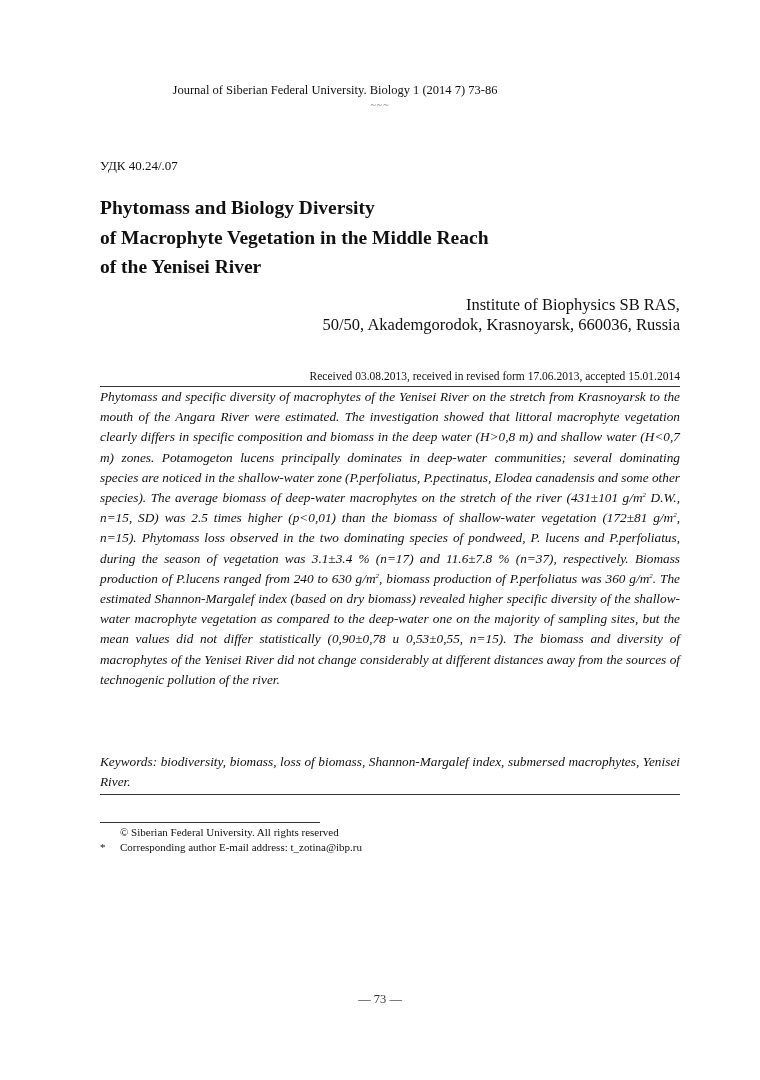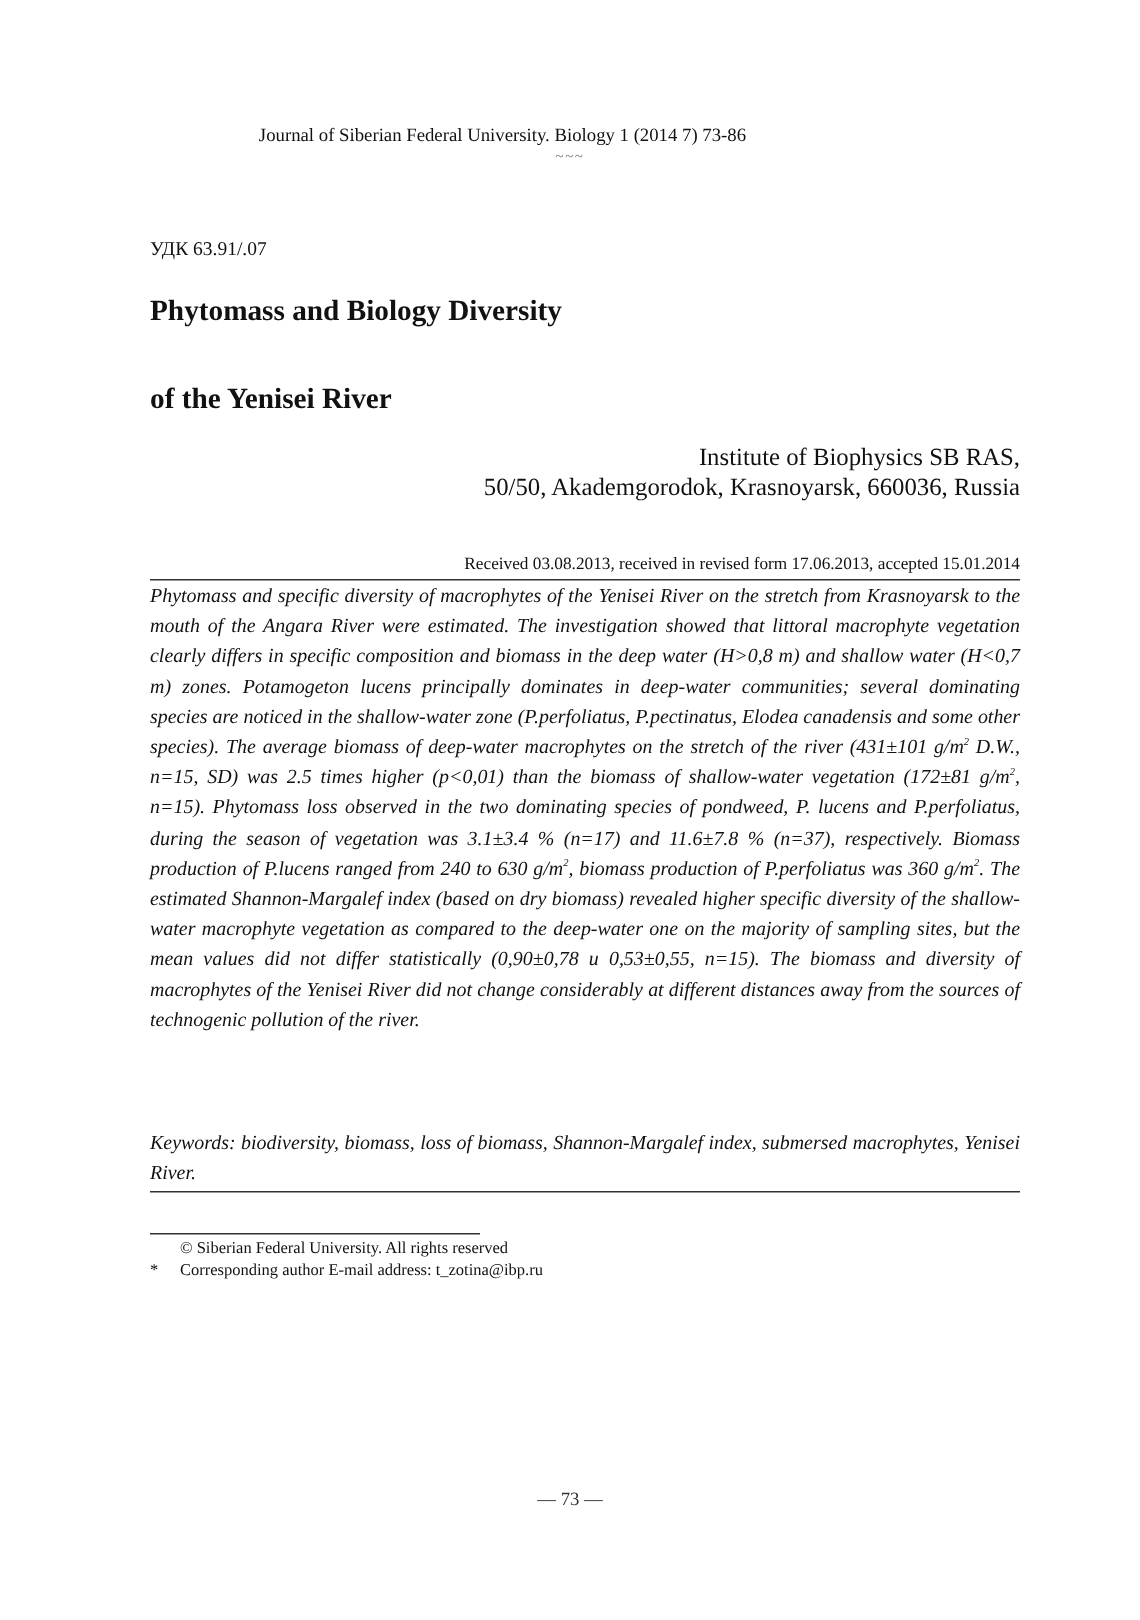--- a/index.html
+++ b/index.html
@@ -24,25 +24,25 @@
   .fn .mark { width:20px; }
   .pagenum { position:absolute; top:992px; left:0; width:760px; text-align:center; font-size:12.5px; color:#333; }
   sup { font-size:7px; line-height:0; }
 </style>
 </head>
 <body>
 
 <div class="journal">Journal of  Siberian Federal University.  Biology 1 (2014 7) 73-86</div>
 <div class="tilde">~~~</div>
 
-<div class="udk">УДК 63.91/.07</div>
+<div class="udk">УДК 40.24/.07</div>
 
 <h1 class="title">
   <span>Phytomass and Biology Diversity</span><br>
-  <br>
+  <span>of Macrophyte Vegetation in the Middle Reach</span><br>
   <span>of the Yenisei River</span>
 </h1>
 
 <div class="author-block">
   <div class="affil">Institute of Biophysics SB RAS,</div>
   <div class="affil">50/50, Akademgorodok, Krasnoyarsk, 660036, Russia</div>
 </div>
 
 <div class="received">Received 03.08.2013, received in revised form 17.06.2013, accepted 15.01.2014</div>
 <div class="rule" style="top:386px;"></div>

